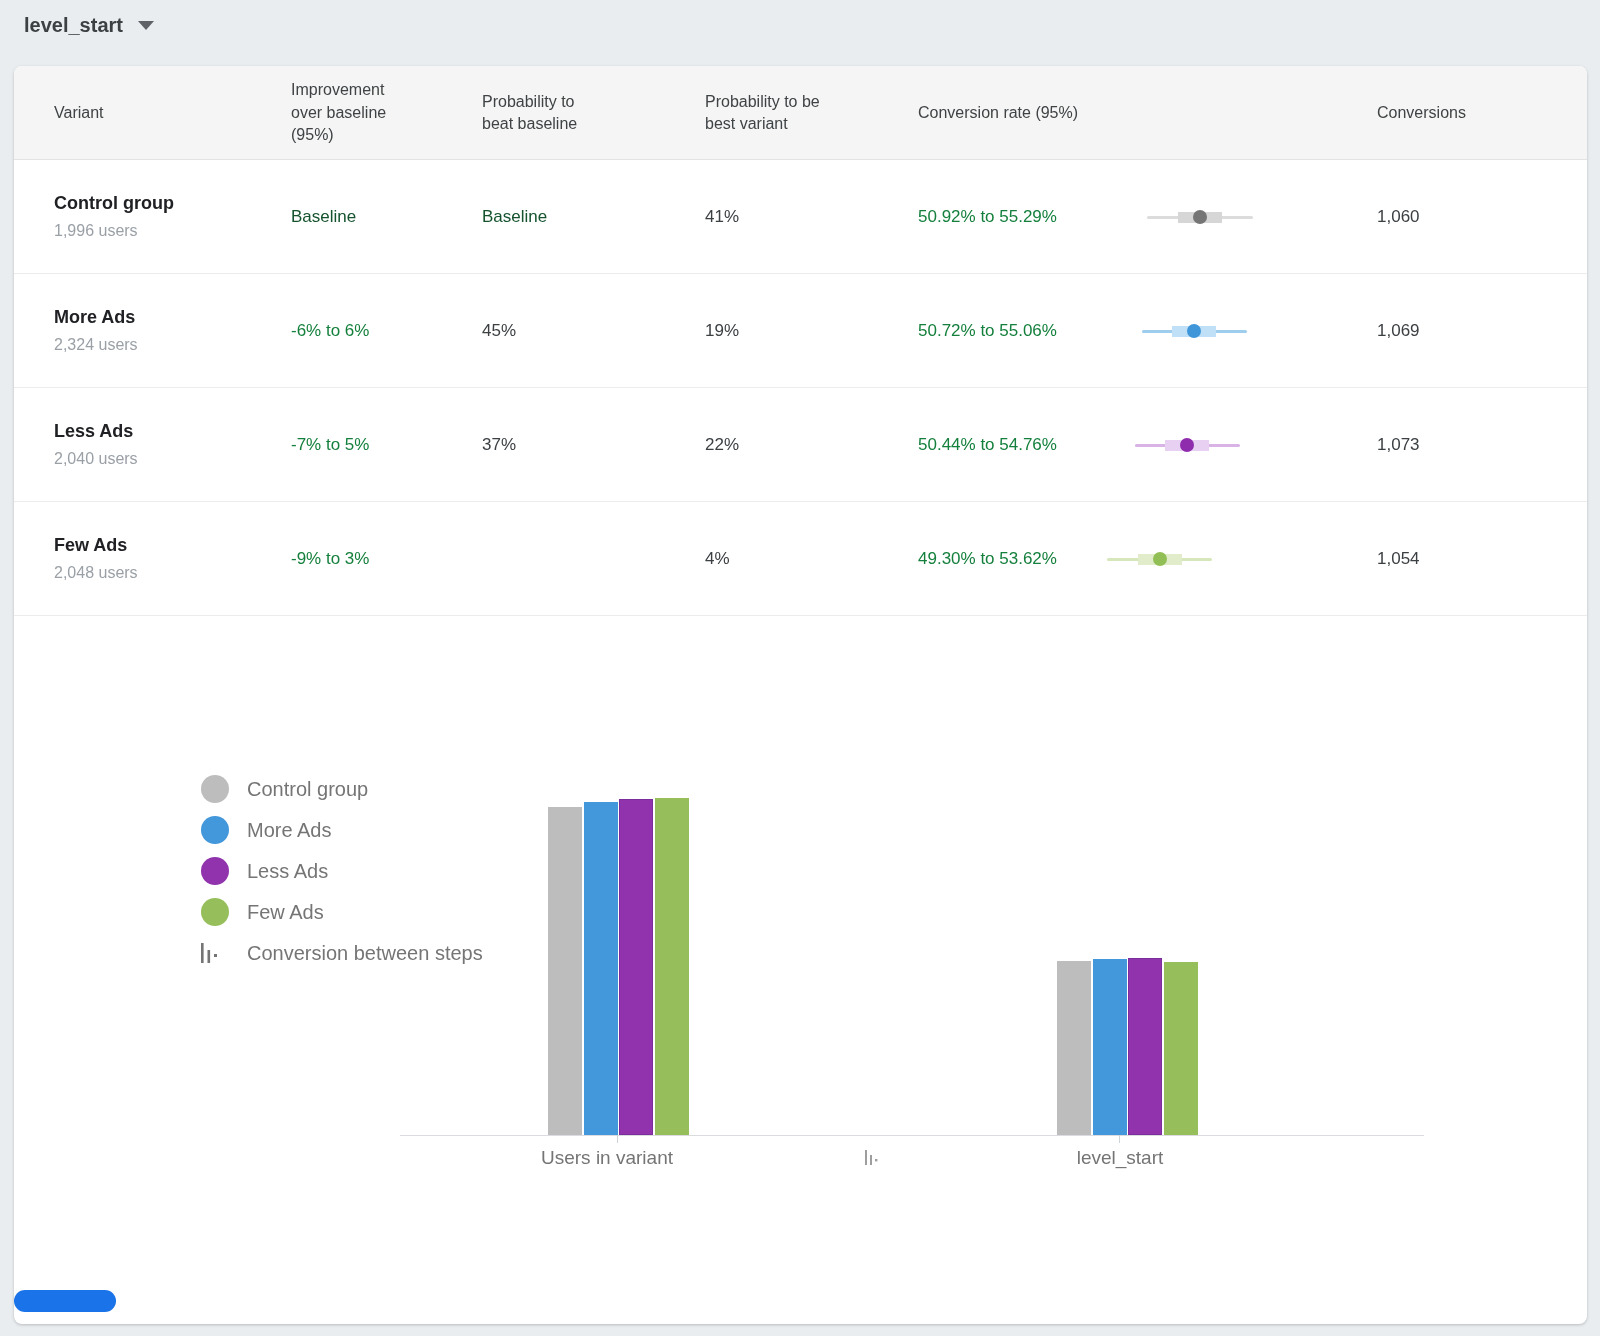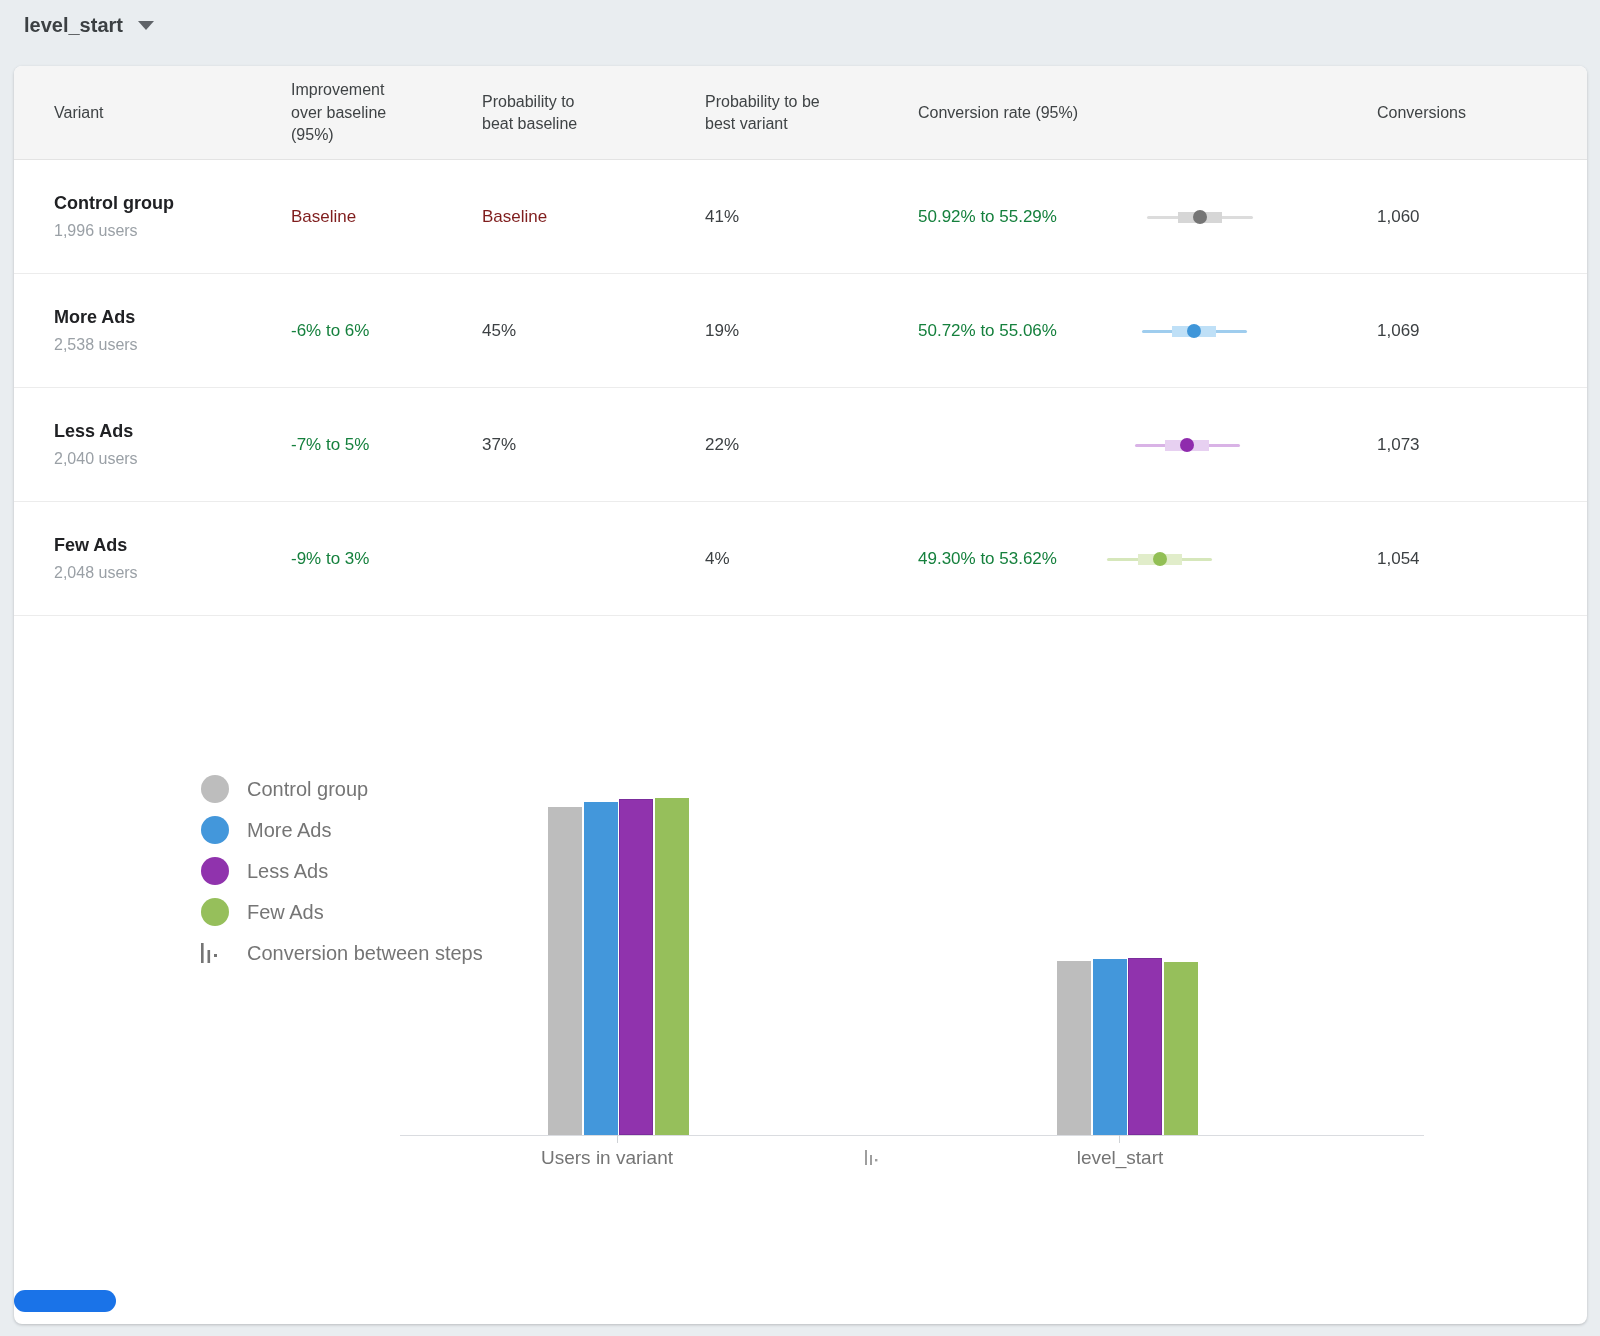--- a/index.html
+++ b/index.html
@@ -21,21 +21,21 @@
   .c1 { left:40px; }  .c2 { left:264px; width:118px;margin-left:13px; } .c3 { left:468px; width:112px; }
   .c4 { left:691px; width:120px; } .c5 { left:904px; width:200px; } .c6 { left:1363px; }
 
   
   .trow { position:relative; height:114px; border-bottom:1px solid #ececec; }
   .cell { position:absolute; top:0; height:100%; display:flex; align-items:center; font-size:17px; color:#3c4043; }
   .variant-cell { flex-direction:column; align-items:flex-start; justify-content:center; gap:7px; }
   .vname { font-size:18px; font-weight:700; color:#202124; line-height:1.2; }
   .vusers { font-size:16px; color:#9aa0a6; }
   .gray  { color:#15803d; }
-  .muted { color:#7f1d1d; }
+  .muted { color:#14532d; }
 
   
   .ci { position:absolute; left:1086px; top:49px; width:190px; height:16px; }
   .ci-line, .ci-band, .ci-dot { position:absolute; }
   .ci-line { top:6.5px; height:3px; border-radius:2px; }
   .ci-band { top:2.5px; height:11px; }
   .ci-dot  { top:1px; width:14px; height:14px; border-radius:50%; }
 
   
   .chart { position:absolute; left:0; top:551px; width:1573px; height:707px; }
@@ -88,21 +88,21 @@
       <div class="ci-line" style="left: 46.5984px; width: 106.06px; background: rgb(220, 220, 220);"></div>
       <div class="ci-band" style="left: 77.6283px; width: 44px; background: rgb(214, 214, 214);"></div>
       <div class="ci-dot" style="left: 92.6283px; background: rgb(117, 117, 117);"></div>
     </div>
     <div class="cell c6">1,060</div>
   </div>
 
   <div class="trow">
     <div class="cell c1 variant-cell">
       <span class="vname">More Ads</span>
-      <span class="vusers">2,538 users</span>
+      <span class="vusers">2,324 users</span>
     </div>
     <div class="cell c2 gray">-6% to 6%</div>
     <div class="cell c3">45%</div>
     <div class="cell c4">19%</div>
     <div class="cell c5 gray">50.72% to 55.06%</div>
     <div class="ci">
       <div class="ci-line" style="left: 41.7444px; width: 105.332px; background: rgb(159, 205, 238);"></div>
       <div class="ci-band" style="left: 72.4103px; width: 44px; background: rgb(191, 224, 247);"></div>
       <div class="ci-dot" style="left: 87.4103px; background: rgb(63, 150, 217);"></div>
     </div>
@@ -110,20 +110,21 @@
   </div>
 
   <div class="trow">
     <div class="cell c1 variant-cell">
       <span class="vname">Less Ads</span>
       <span class="vusers">2,040 users</span>
     </div>
     <div class="cell c2 gray">-7% to 5%</div>
     <div class="cell c3">37%</div>
     <div class="cell c4">22%</div>
+    <div class="cell c5 gray">50.44% to 54.76%</div>
     <div class="ci">
       <div class="ci-line" style="left: 34.9488px; width: 104.846px; background: rgb(217, 179, 230);"></div>
       <div class="ci-band" style="left: 65.372px; width: 44px; background: rgb(231, 208, 241);"></div>
       <div class="ci-dot" style="left: 80.372px; background: rgb(143, 43, 173);"></div>
     </div>
     <div class="cell c6">1,073</div>
   </div>
 
   <div class="trow">
     <div class="cell c1 variant-cell">

